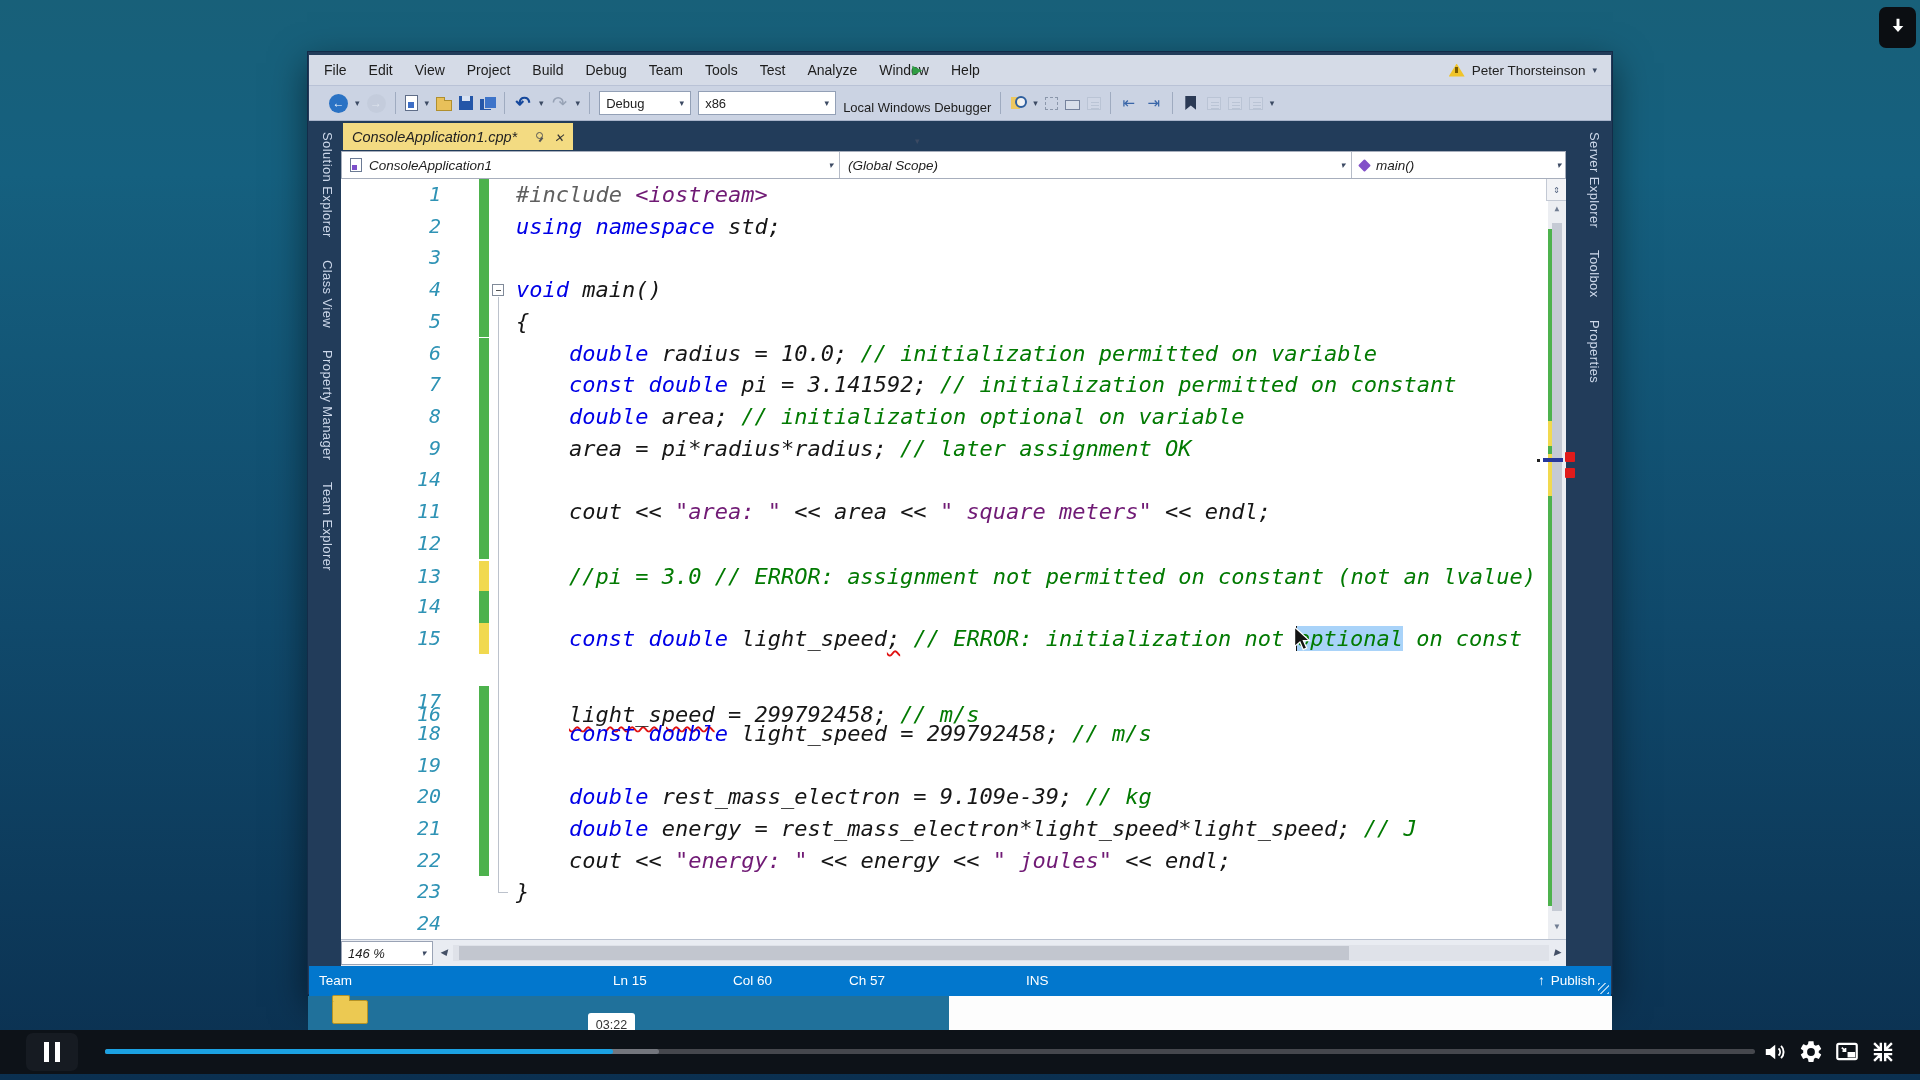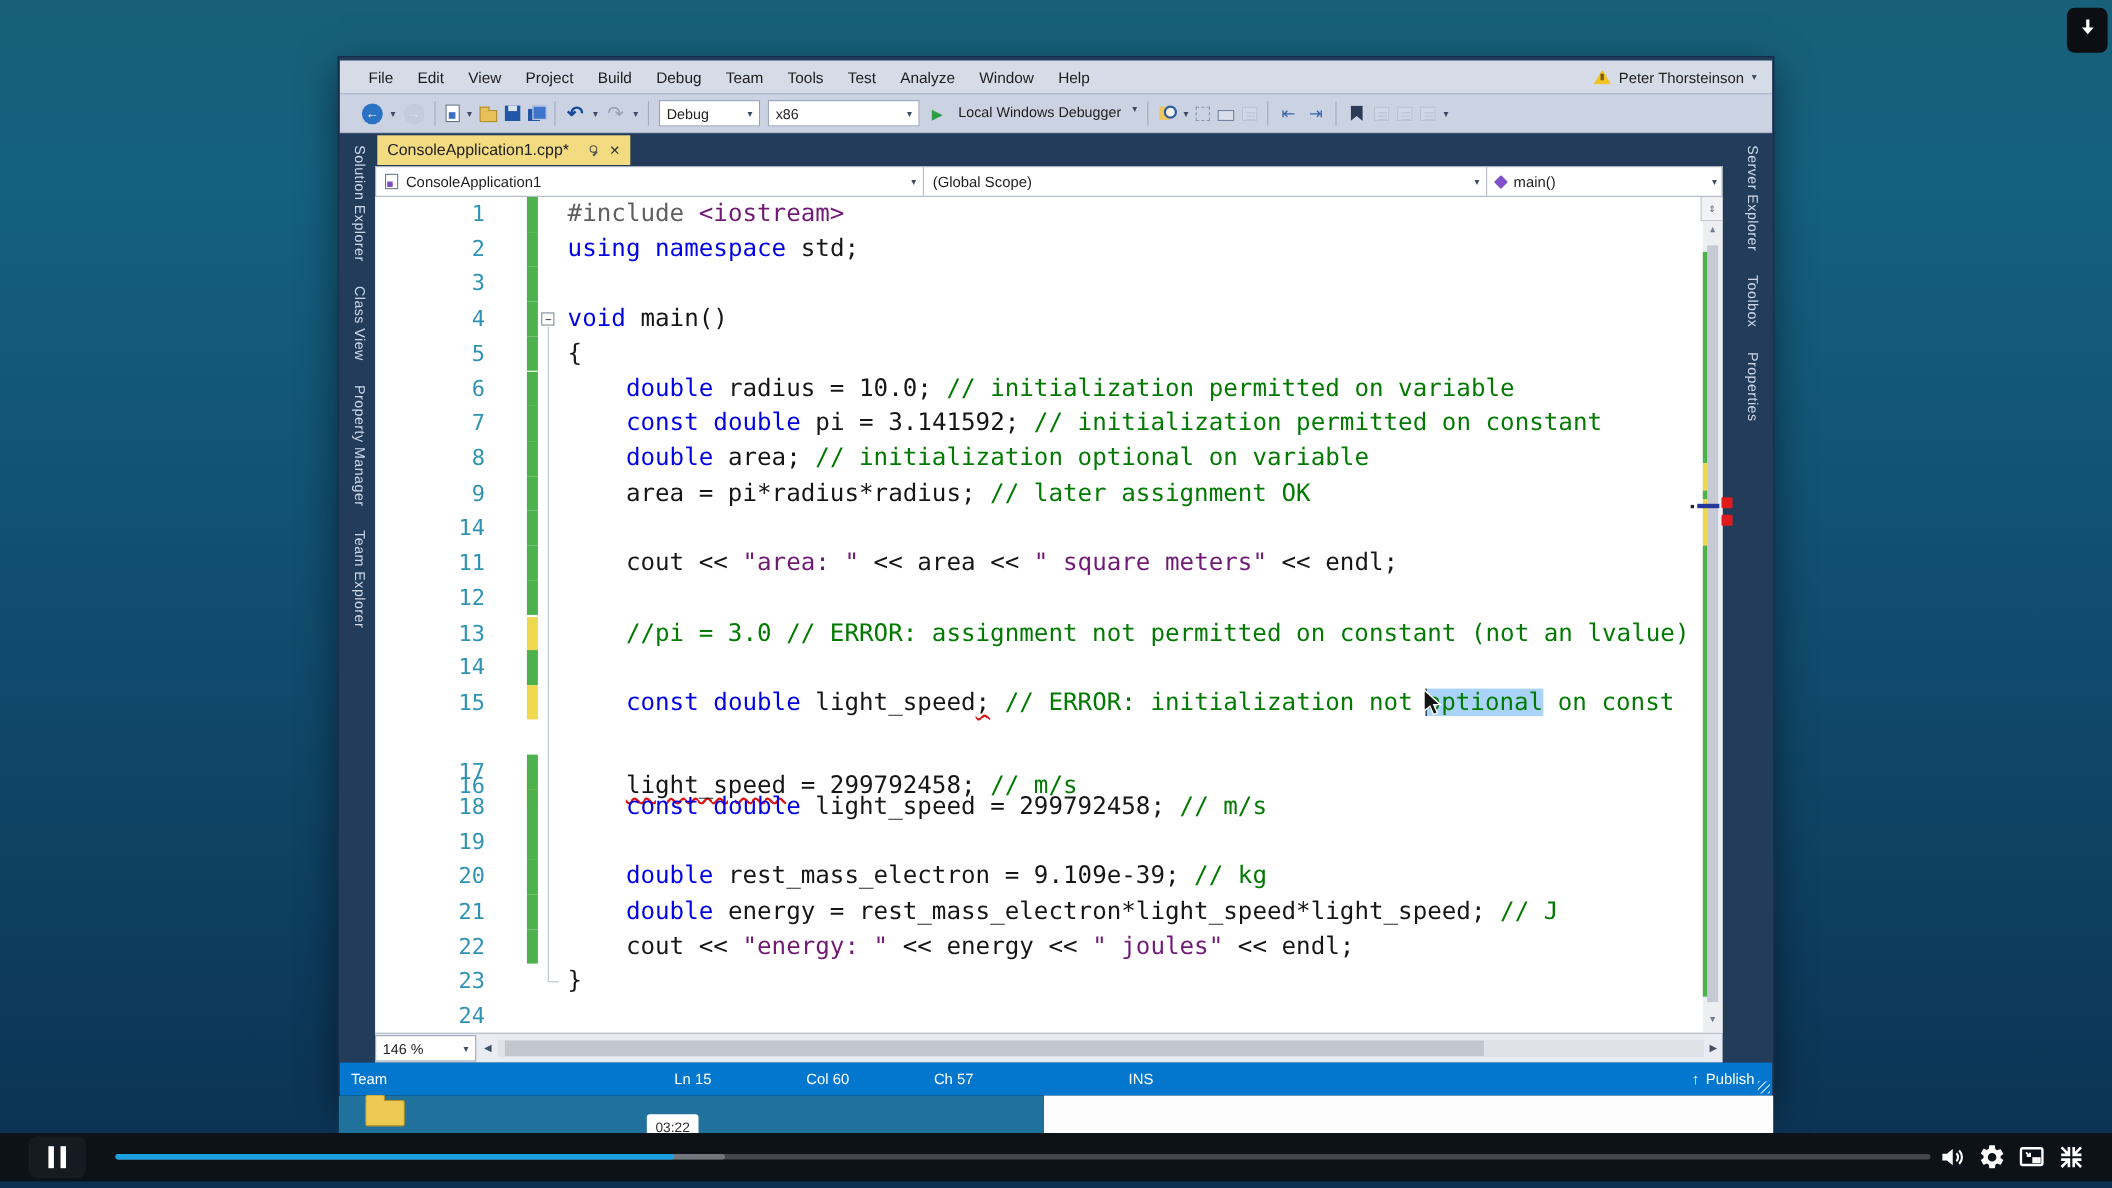--- a/index.html
+++ b/index.html
@@ -10,21 +10,21 @@
 
   
   .dl-btn{position:absolute;left:1879px;top:7px;width:37px;height:41px;background:#0b0e12;border-radius:7px;
     display:flex;align-items:center;justify-content:center;}
 
   
   .vs{position:absolute;left:307px;top:51px;width:1306px;height:944px;background:#223c5a;
     border:1px solid #132c49;box-shadow:0 12px 34px rgba(0,0,0,.5);}
 
   .menubar{position:absolute;left:1px;top:3px;right:1px;height:30px;background:#d5dbe7;
-    display:flex;align-items:center;padding-left:15px;font-size:14px;color:#1d1d1d;}
+    display:flex;align-items:center;padding-left:4px;font-size:14px;color:#1d1d1d;}
   .menu-item{padding:0 11px;line-height:30px;cursor:default;}
   .account{margin-left:auto;display:flex;align-items:center;gap:7px;padding-right:14px;font-size:13.5px;color:#222;}
   .warn-tri{width:16px;height:13px;background:#f0c429;clip-path:polygon(50% 0,100% 100%,0 100%);
     position:relative;display:inline-block;}
   .warn-tri i{position:absolute;left:6.5px;top:3px;width:3px;height:6px;background:#7a5b00;font-style:normal;}
   .dd{font-size:9px;color:#3c4a63;}
 
   .vstoolbar{position:absolute;left:1px;top:33px;right:1px;height:36px;background:#cbd3e3;
     border-top:1px solid #b9c2d6;border-bottom:1px solid #a9b4ca;
     display:flex;align-items:center;gap:7px;padding:0 10px 0 20px;}
@@ -52,31 +52,31 @@
   .i-folderarr{width:15px;height:10px;background:#d9dfea;border:1px solid #75829c;margin-top:3px;}
   .i-listgray{width:14px;height:13px;border:1px solid #a3aec2;background:#d6dce8;}
   .i-listgray::after{content:"";position:absolute;left:3px;top:4px;width:8px;height:1.5px;background:#a3aec2;box-shadow:0 3px 0 #a3aec2,0 6px 0 #a3aec2;}
   .i-indent::before{content:"⇥";color:#3a66a8;font-size:15px;}
   .i-outdent::before{content:"⇤";color:#3a66a8;font-size:15px;}
   .i-bookmark{width:11px;height:14px;background:#2b3a55;clip-path:polygon(0 0,100% 0,100% 100%,50% 68%,0 100%);}
   .i-grayed{opacity:.4;}
   .combo{height:24px;background:#fff;border:1px solid #93a0b6;display:flex;align-items:center;
     font-size:13px;color:#222;padding:0 6px;gap:6px;}
   .combo .dd{margin-left:auto;}
-  .run-group{display:flex;gap:10px;font-size:13px;color:#1d1d1d;}
+  .run-group{display:flex;align-items:center;gap:21px;font-size:13px;color:#1d1d1d;flex-direction:column;}
   .i-run::before{content:"▶";color:#2f9e44;font-size:13px;}
 
   
   .left-strip{position:absolute;left:0;top:69px;width:33px;height:845px;}
   .right-strip{position:absolute;right:0;top:69px;width:41px;height:845px;}
   .vtab{writing-mode:vertical-rl;color:#cdd8ea;font-size:13px;letter-spacing:.4px;
     padding:11px 0;margin:0 auto;display:block;text-align:left;width:20px;cursor:default;}
 
   
-  .doc{position:absolute;left:33px;top:69px;width:973px;height:845px;}
+  .doc{position:absolute;left:33px;top:69px;width:973px;height:845px;font-style:italic;}
   .doc-tab{position:absolute;left:2px;top:2px;width:230px;height:27px;background:#f3db82;
     display:flex;align-items:center;gap:8px;padding:0 9px;font-size:14.5px;color:#222;}
   .pin{width:11px;height:12px;position:relative;display:inline-block;}
   .pin::before{content:"";position:absolute;width:5px;height:5px;border:1.6px solid #555;border-radius:50%;left:1px;top:1px;}
   .pin::after{content:"";position:absolute;width:1.6px;height:5px;background:#555;left:4.6px;top:6.5px;transform:rotate(40deg);}
   .tab-close::before{content:"✕";font-size:12px;color:#333;}
 
   .navbar{position:absolute;left:0;top:30px;width:1225px;height:28px;background:#fff;border:1px solid #a7aebc;}
   .nav-sec{position:absolute;top:0;height:26px;display:flex;align-items:center;gap:7px;
     padding:0 20px 0 8px;font-size:13.5px;color:#1e1e1e;border-right:1px solid #b6bcc8;}

